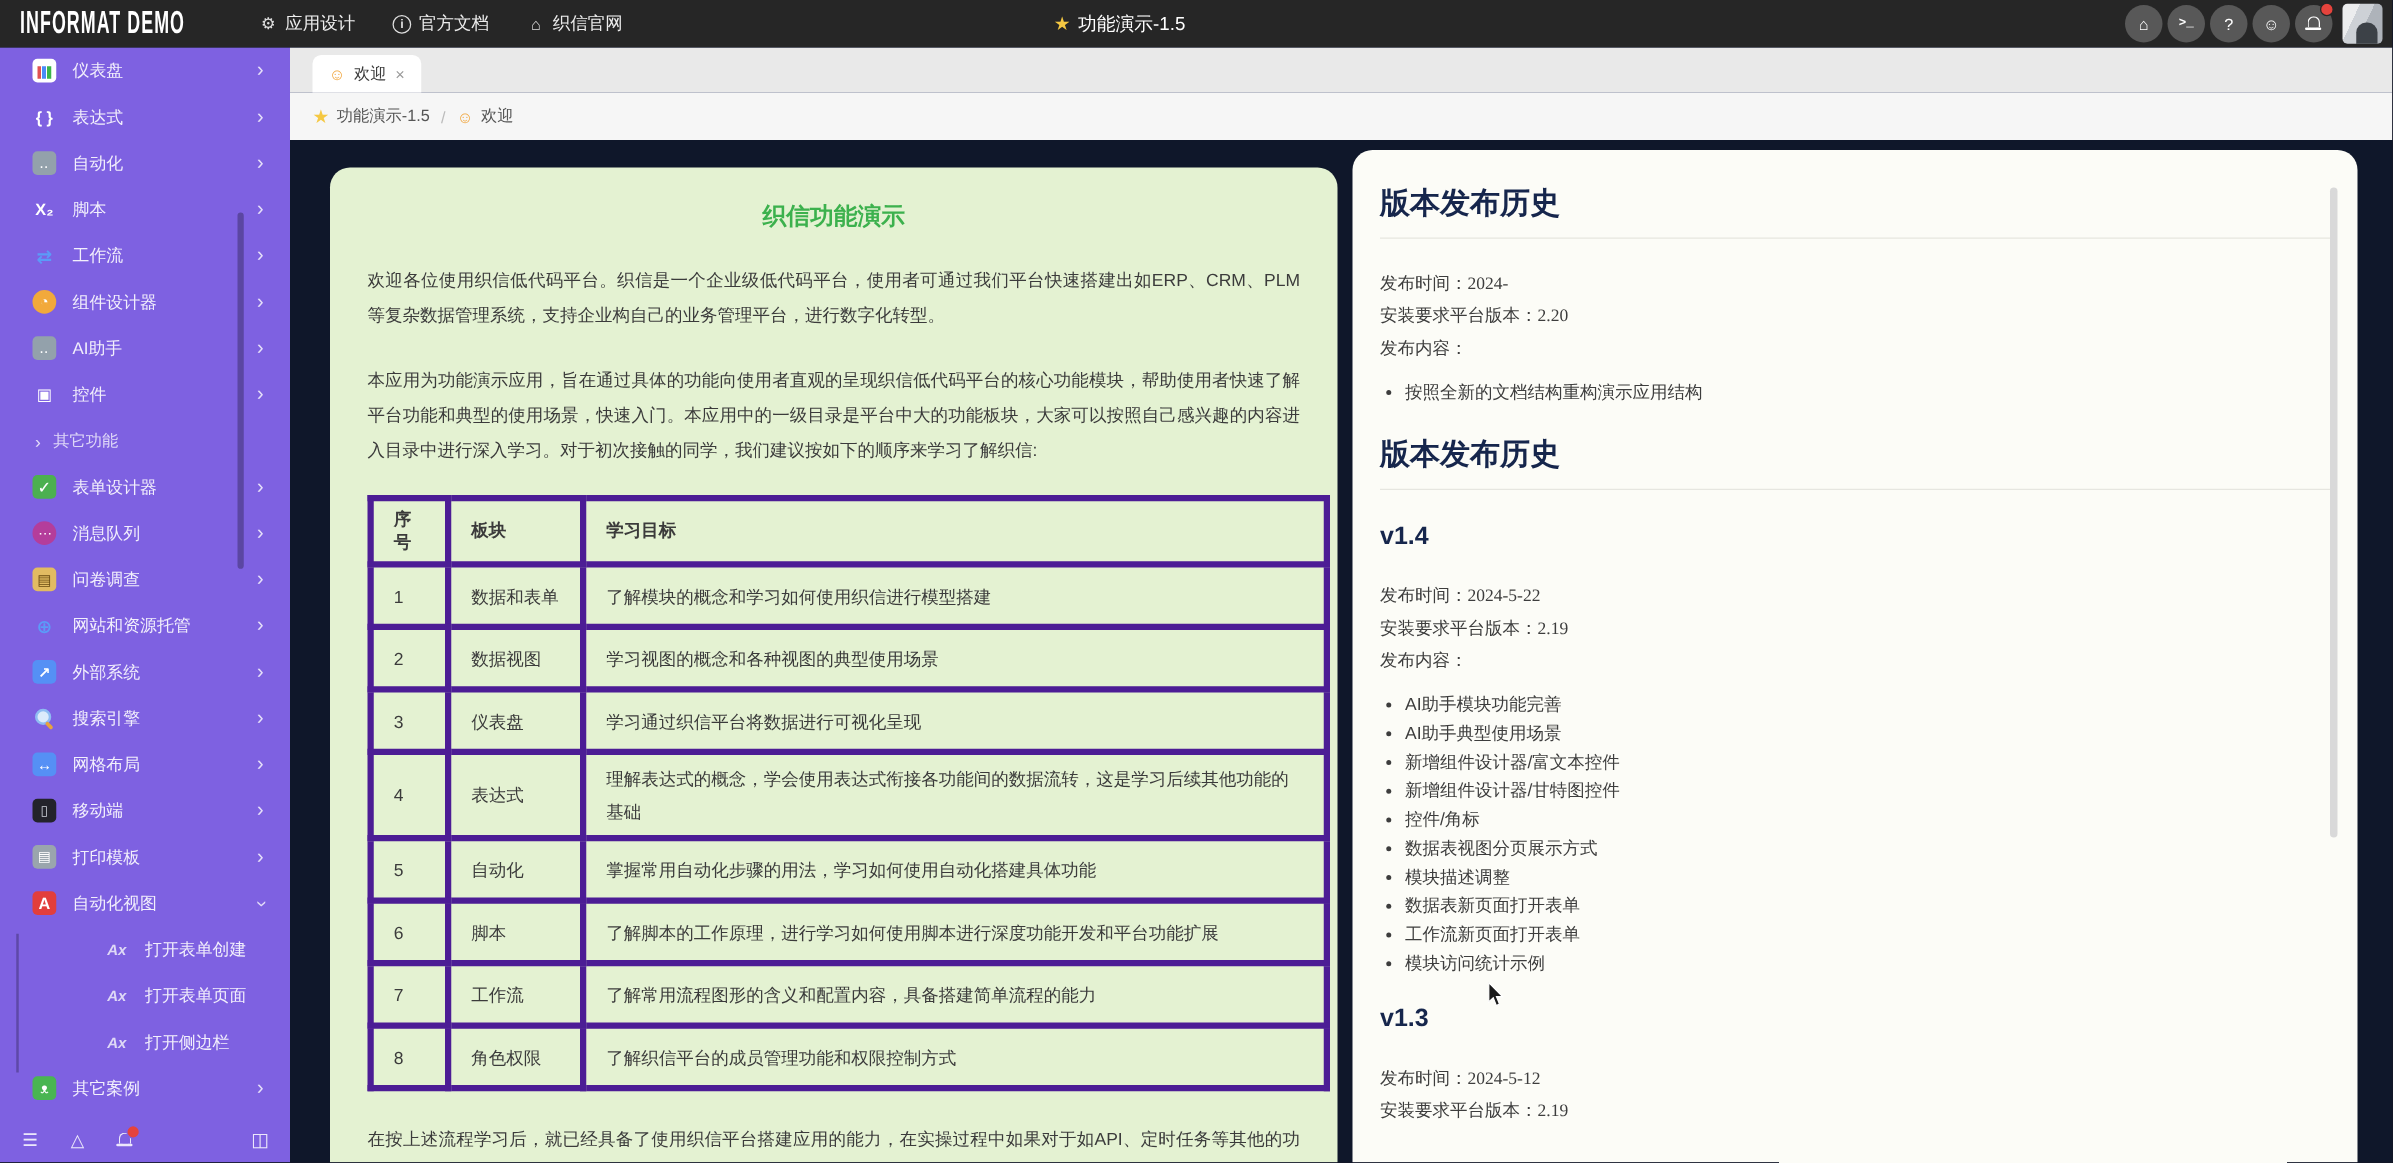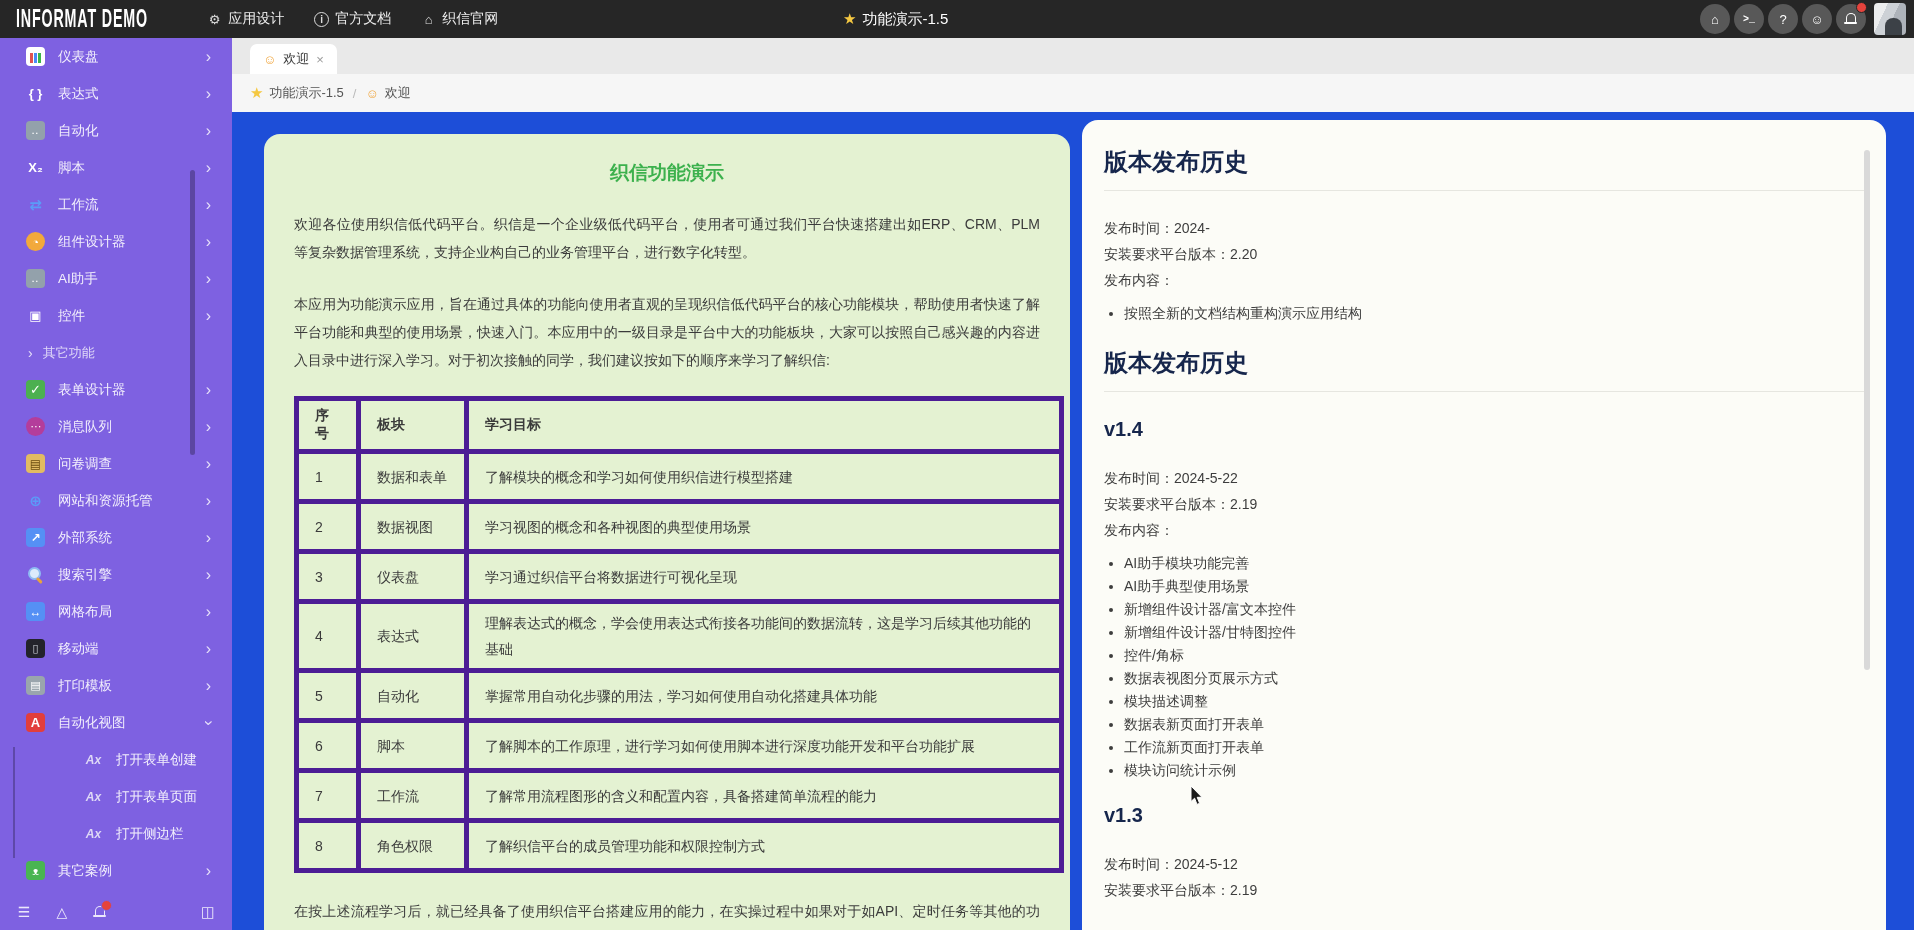--- a/index.html
+++ b/index.html
@@ -62,38 +62,38 @@
 
   
   .main{position:absolute;left:232px;top:38px;right:0;bottom:0;}
   .tabbar{height:36px;background:#e9e9e9;display:flex;align-items:flex-end;}
   .tab{margin-left:18px;height:30px;background:#fff;border-radius:7px 7px 0 0;display:flex;align-items:center;gap:7px;padding:0 13px;font-size:13px;color:#3c3c3c;cursor:pointer;}
   .smiley{color:#f0a43a;font-size:13px;}
   .tab-close{color:#9b9b9b;font-size:13px;cursor:pointer;}
   .breadcrumb{height:38px;background:#f6f6f6;display:flex;align-items:center;gap:9px;padding-left:18px;font-size:13px;color:#555;}
   .bc-item{display:flex;align-items:center;gap:6px;cursor:pointer;}
   .bc-sep{color:#bbb;}
-  .content{position:absolute;left:0;top:74px;right:0;bottom:0;background:#1d4ed8;overflow:hidden;}
+  .content{position:absolute;left:0;top:74px;right:0;bottom:0;background:#0f172a;overflow:hidden;}
 
   
   .welcome-card{position:absolute;left:32px;top:22px;width:806px;bottom:-30px;background:#e4f2d2;border-radius:16px;padding:0 30px;box-sizing:border-box;color:#3b3b3b;}
   .w-title{margin:26px 0 0;text-align:center;color:#3cb14d;font-size:19px;font-weight:700;}
   .w-p{font-size:14px;line-height:28px;margin:24px 0 22px;text-align:justify;}
   .w-table{border-collapse:collapse;width:770px;margin:10px auto 0;background:transparent;}
   .w-table th,.w-table td{border:5px solid #4c1d95;font-size:14px;color:#3b3b3b;padding:6px 16px;text-align:left;vertical-align:middle;}
   .w-table th{font-weight:700;height:28px;}
   .w-table td{height:33px;line-height:26px;}
   .w-table col.c1{width:62px;}.w-table col.c2{width:108px;}
 
   
   .release-card{position:absolute;left:850px;top:8px;width:804px;bottom:-40px;background:#fcfcf7;border-radius:16px;padding:16px 26px 0 22px;box-sizing:border-box;}
   .rh-title{font-size:24px;font-weight:700;color:#16264c;margin:10px 0 12px;}
   .rh-rule{border-bottom:1px solid #e6e6e0;margin:0 -4px 6px 0;}
   .v-name{font-size:20px;font-weight:700;color:#16264c;margin:26px 0 0;}
-  .v-meta{margin-top:24px;font-size:14px;color:#3d3d3d;line-height:26px;}
+  .v-meta{margin-top:24px;font-size:14px;color:#3d3d3d;line-height:26px;font-family:Liberation Serif, serif;}
   .v-list{margin:12px 0 26px;padding-left:20px;}
   .v-list li{font-size:14px;color:#3d3d3d;line-height:16px;margin:7px 0;}
   .rel-scroll{position:absolute;right:16px;top:30px;width:6px;height:520px;background:#d9d9d9;border-radius:3px;}
 
   .cursor{position:absolute;left:958px;top:674px;z-index:50;pointer-events:none;}
 </style>
 </head>
 <body>
 
 <div class="app">

